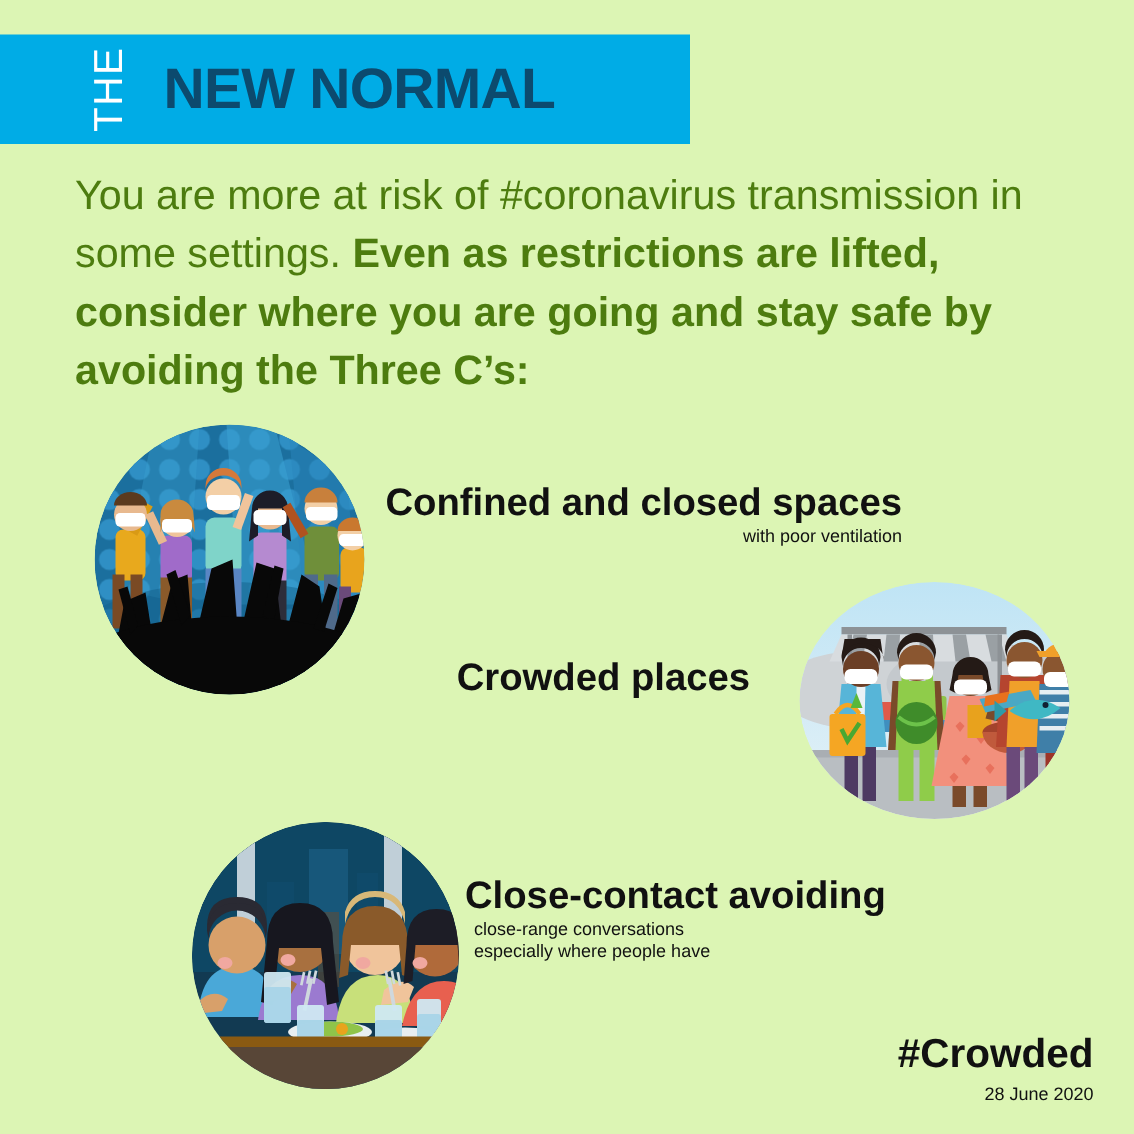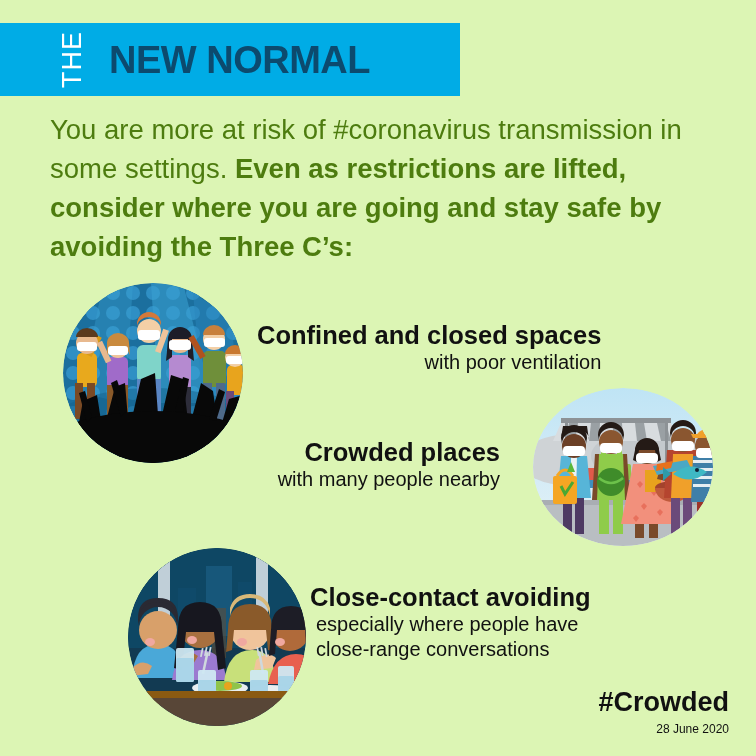--- a/index.html
+++ b/index.html
@@ -85,21 +85,21 @@
   
   .caption { position: absolute; color: #111111; }
   .caption .c-title {
     font-weight: 700;
     font-size: 25.5px;
     line-height: 1.18;
     white-space: nowrap;
   }
   .caption .c-sub {
     font-weight: 400;
-    font-size: 20px;
+    font-size: 12px;
     line-height: 1.25;
   }
 
   #caption-confined { left: 257px; top: 320px; text-align: right; }
   #caption-crowded  { left: 140px; top: 437px; width: 360px; text-align: right; }
   #caption-close    { left: 310px; top: 582px; text-align: left; }
   #caption-close .c-sub { padding-left: 6px; }
 
   
   .footer {
@@ -366,21 +366,20 @@
           <path d="M140 86 q16 -14 34 -2 q-16 14 -34 2 z" fill="#3fb8c4"></path>
           <path d="M138 86 l-8 -7 0 14 z" fill="#2e9aa8"></path>
           <circle cx="164" cy="82" r="2" fill="#123"></circle>
         </g>
       </g>
     </svg>
   </div>
 
   <div class="caption" id="caption-crowded">
     <div class="c-title">Crowded places</div>
-    <div class="c-sub">with many people nearby</div>
   </div>
 
   <div class="circle" id="circle-dining">
     <svg viewBox="0 0 178 179" xmlns="http://www.w3.org/2000/svg">
       <defs>
         <clipPath id="clipDin">
             <circle cx="89" cy="89" r="89"></circle>
           </clipPath>
       </defs>
       <g clip-path="url(#clipDin)">
@@ -467,22 +466,22 @@
         </g>
 
         <rect x="-10" y="143" width="200" height="13" fill="#8a5a12"></rect>
         <rect x="-10" y="150" width="200" height="40" fill="#584637"></rect>
       </g>
     </svg>
   </div>
 
   <div class="caption" id="caption-close">
     <div class="c-title">Close-contact avoiding</div>
+    <div class="c-sub">close-range conversations</div>
     <div class="c-sub">especially where people have</div>
-    <div class="c-sub">close-range conversations</div>
   </div>
 
   <div class="footer">
     <div class="hashtag">#Crowded</div>
     <div class="datestamp">28 June 2020</div>
   </div>
 
 </div>
 
 </body></html>

